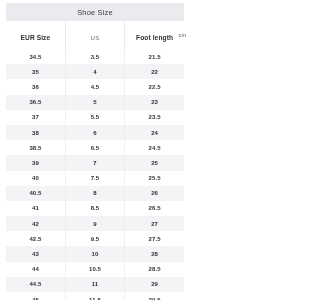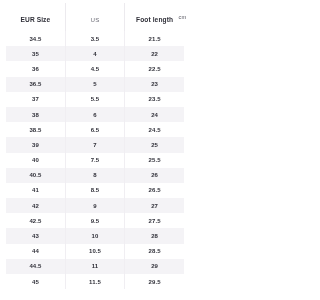--- a/index.html
+++ b/index.html
@@ -89,20 +89,23 @@
   }
 </style>
 </head>
 <body>
 
 <div class="page">
 
   <table class="size-table">
     <tbody>
 
+      <tr class="title-band">
+        <td colspan="3">Shoe Size</td>
+      </tr>
 
       <tr class="head-row">
         <td>
           <span class="col-head">EUR Size</span>
         </td>
         <td>
           <span class="col-head-light">US</span>
         </td>
         <td>
           <span class="unit-wrap">

